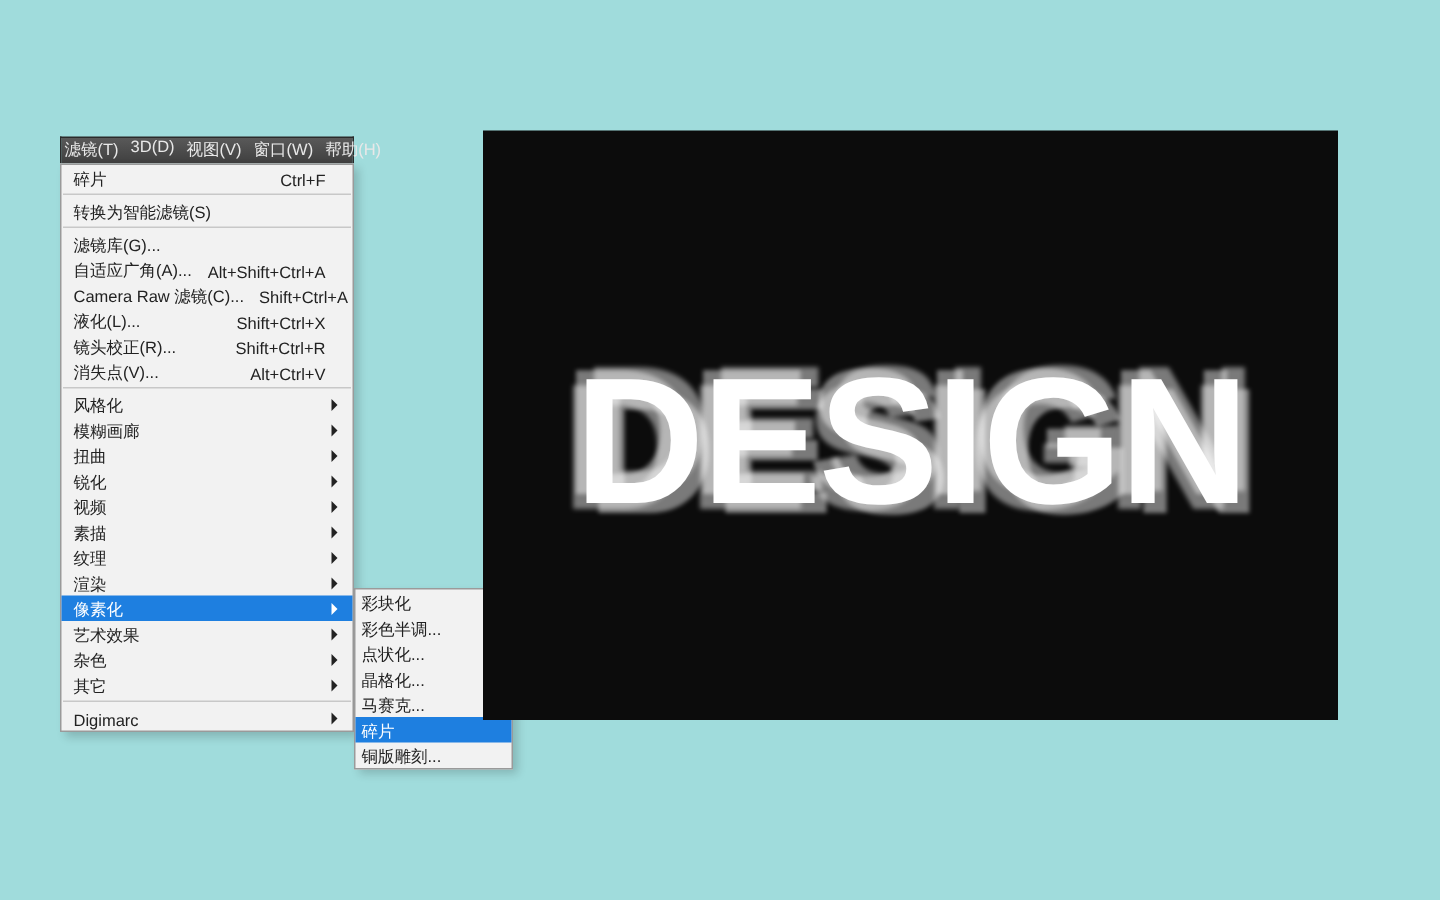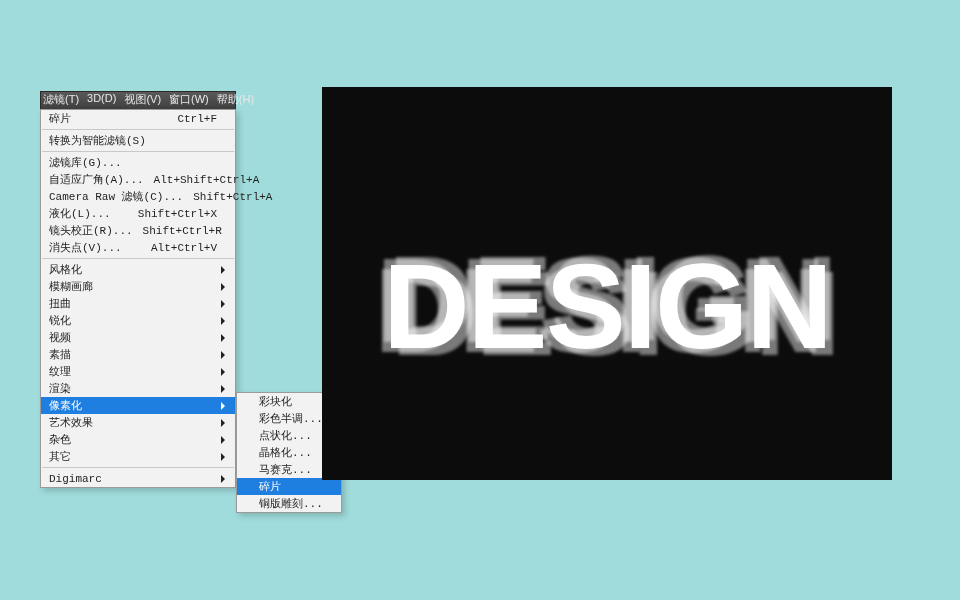--- a/index.html
+++ b/index.html
@@ -33,27 +33,26 @@
     position: absolute;
     left: 40px;
     top: 109px;
     width: 196px;
     background: #f2f2f2;
     border: 1px solid #9a9a9a;
     box-shadow: 3px 3px 6px rgba(0,0,0,.18);
   }
   .item {
     display: flex;
-    align-items: center;
+    align-items: flex-end;
     height: 17px;
     padding: 0 18px 0 8px;
     color: #222;
     position: relative;
     white-space: nowrap;
-    font-family: Liberation Mono, monospace;
   }
   .item .label    { flex: 1 1 auto; }
   .item .shortcut { flex: 0 0 auto; color: #222; margin-left: 10px; }
   .item.has-sub::after {
     content: "";
     position: absolute;
     right: 6px; top: 50%;
     margin-top: -4px;
     border: 4px solid transparent;
     border-left-color: #222;
@@ -69,36 +68,36 @@
   
   .submenu {
     position: absolute;
     left: 236px;
     top: 392px;
     width: 106px;
     background: #f2f2f2;
     border: 1px solid #9a9a9a;
     box-shadow: 3px 3px 6px rgba(0,0,0,.18);
   }
-  .submenu .item { padding-left: 22px; }
+  .submenu .item { padding-left: 4px; }
 
   
   .preview {
     position: absolute;
     left: 322px;
     top: 87px;
     width: 570px;
     height: 393px;
     background: #0c0c0c;
     overflow: hidden;
   }
   .design {
     position: absolute;
     left: 0; right: 0;
-    top: 150px;
+    top: 138px;
     text-align: center;
     font-family: "Arial Black", Arial, sans-serif;
     font-size: 120px;
     font-weight: 900;
     letter-spacing: -2px;
     color: #fff;
     white-space: nowrap;
   }
   .design .ghost {
     position: absolute;

